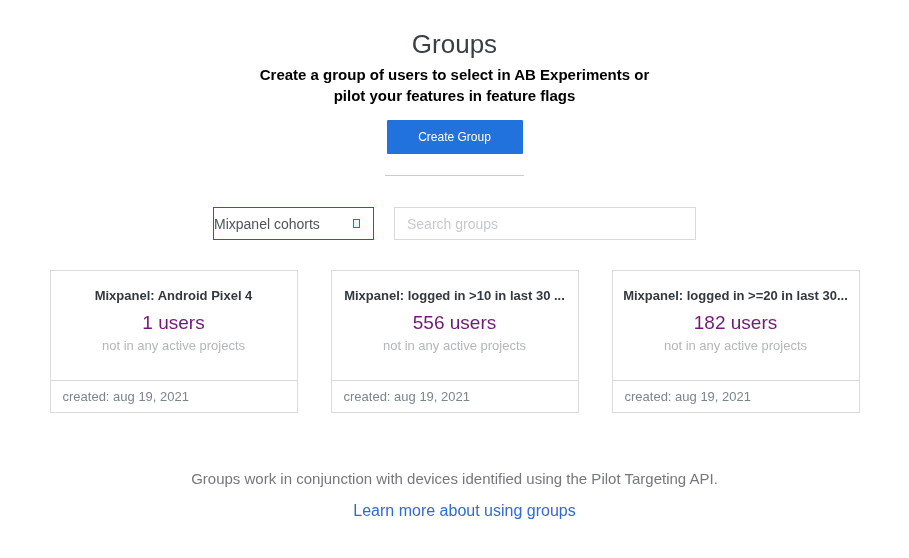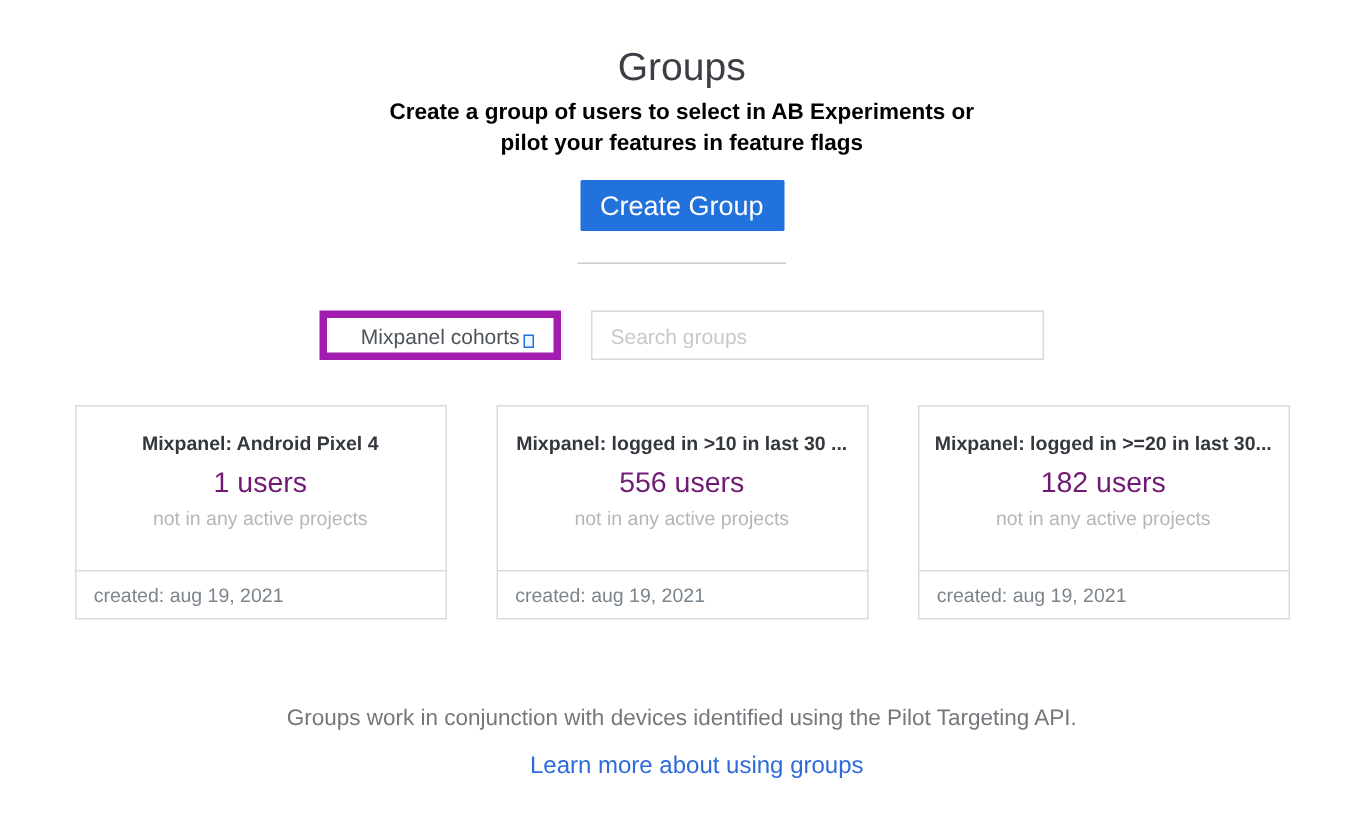--- a/index.html
+++ b/index.html
@@ -11,32 +11,32 @@
   
   .header { text-align: center; }
   .page-title { font-size: 26px; font-weight: 400; color: #3b3f45; line-height: 32px; }
   .subtitle { margin-top: 4px; font-size: 15px; color: #000000; line-height: 21px; font-weight: bold; }
 
   .create-btn-wrap { margin-top: 14px; }
   .create-btn {
     display: inline-block; border: none; cursor: pointer;
     background: #2272dd; color: #ffffff;
     font-family: "Liberation Sans", sans-serif;
-    font-size: 18px; width: 136px; height: 34px; line-height: 34px;
+    font-size: 12px; width: 136px; height: 34px; line-height: 34px;
     border-radius: 1px; text-align: center;
   }
 
   .divider { width: 139px; height: 0; border-top: 1px solid #cccccc; margin: 21px auto 0 auto; }
 
   
   .filter-row { margin-top: 31px; display: flex; justify-content: center; align-items: center; gap: 4px; }
   .cohort-dropdown {
     position: relative; width: 161px; height: 33px;
-    border: 5px solid #a21caf; background: #ffffff;
-    display: flex; align-items: center; justify-content: center;
+    border: 1px solid #a21caf; background: #ffffff;
+    display: flex; align-items: center; justify-content: flex-start;
     font-size: 14px; color: #4e5459; cursor: pointer;
   }
   .dropdown-glyph {
     position: absolute; right: 13px; top: 11px;
     width: 7px; height: 9px;
     border: 1px solid #2272dd; background: #eef4fd;
   }
   .search-box { width: 318px; height: 33px; padding-left: 16px; }
   .search-box input {
     width: 100%; height: 100%; border: 1px solid #d9d9d9;

